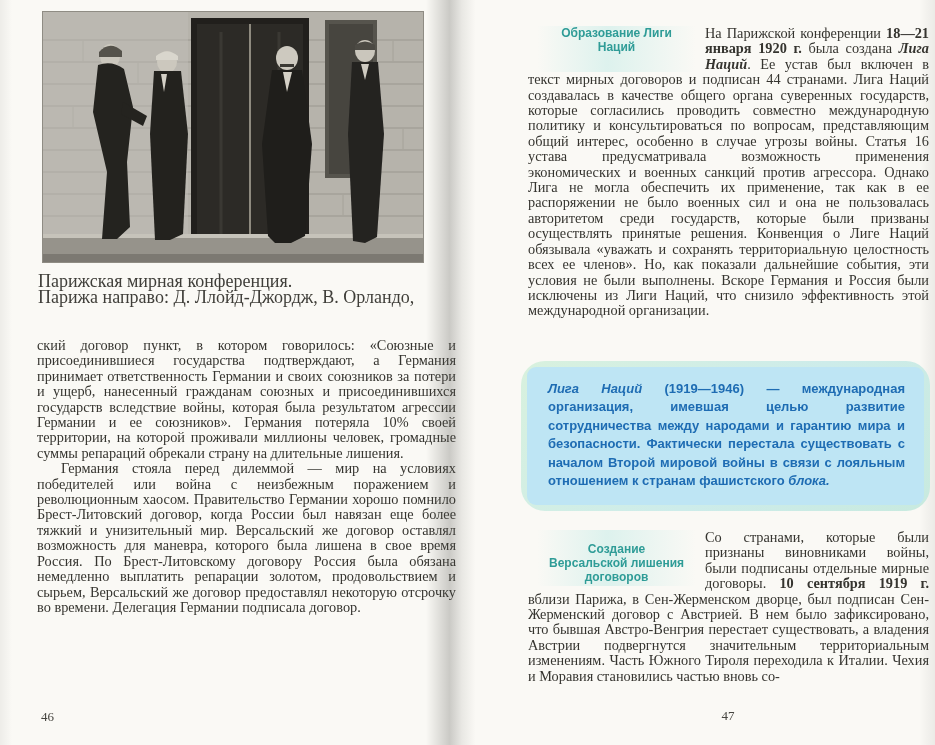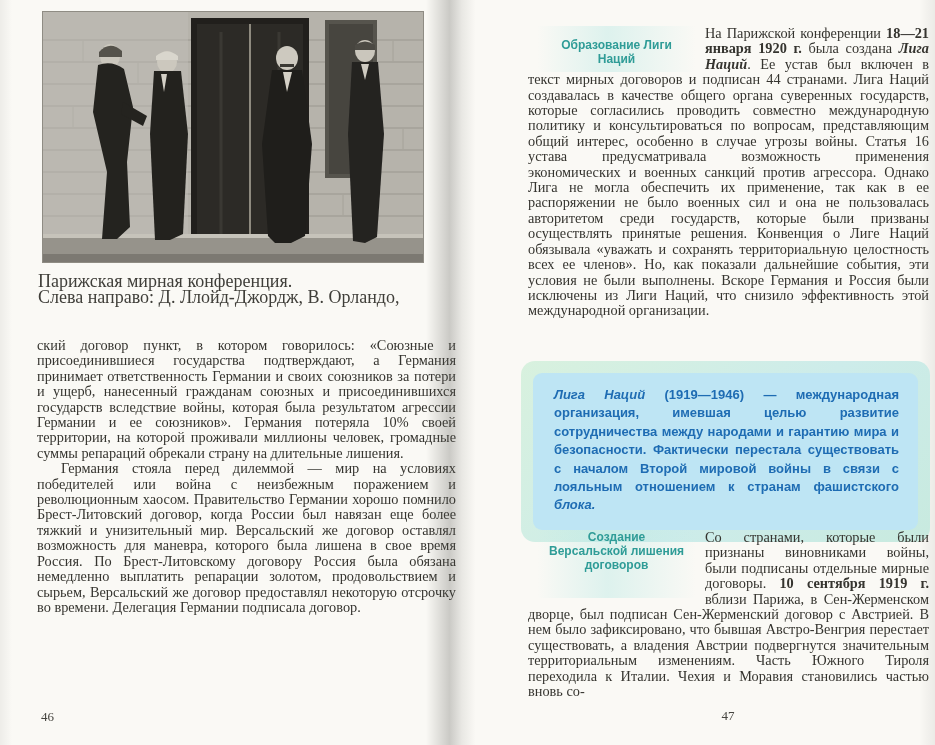--- a/index.html
+++ b/index.html
@@ -54,28 +54,28 @@
   #section-1 { top:26px; }
   #section-2 { top:530px; }
   .section p { margin:0; }
   .side-heading {
     float:left; box-sizing:border-box; width:177px;
     text-align:center;
     font-family:"Liberation Sans", sans-serif; font-weight:bold;
     font-size:12px; line-height:14px; color:#2f9c97;
     background:linear-gradient(90deg, rgba(186,233,228,0) 5%, rgba(186,233,228,0.45) 45%, rgba(186,233,228,0) 95%);
   }
-  #section-1 .side-heading { height:46px; padding-top:12px; }
-  #section-2 .side-heading { height:68px; padding-top:0; }
+  #section-1 .side-heading { height:46px; }
+  #section-2 .side-heading { height:56px; padding-top:12px; }
 
   
   .defbox-outer {
     position:absolute; left:521px; top:361px; width:409px;
     background:linear-gradient(135deg, #d8f1de 0%, #cdecea 55%, #c8eadf 100%);
-    border-radius:14px; padding:12px;
+    border-radius:24px; padding:6px;
     box-sizing:border-box;
   }
   .defbox-inner {
     background:#bee5f4; border-radius:9px;
     padding:13px 19px 15px 21px;
     font-family:"Liberation Sans", sans-serif;
     font-size:13px; line-height:18.4px; font-weight:bold;
     color:#1e6cb3; text-align:justify;
   }
 
@@ -142,21 +142,21 @@
 
       <ellipse cx="322" cy="39" rx="10" ry="11" fill="#cac6bc"></ellipse>
       <path d="M312 33 Q322 26 332 33 L332 38 L312 38 Z" fill="#4c4a44"></path>
       <path d="M309 50 L335 50 L341 122 L334 225 L322 231 L310 229 L305 122 Z" fill="#242320"></path>
       <path d="M318 52 L326 52 L322 68 Z" fill="#cfcbc1"></path>
     </svg>
   </div>
 
   <div class="caption">
     <div>Парижская мирная конференция.</div>
-    <div>Слева направо: Д. Ллойд-Джордж, В. Орландо,</div>
+    <div>Парижа направо: Д. Ллойд-Джордж, В. Орландо,</div>
   </div>
 
   <div class="left-body">
     <p><span>ский договор пункт, в котором говорилось: «Союзные и присоединившиеся государства подтверждают, а Германия принимает ответственность Германии и своих союзников за потери и ущерб, нанесенный гражданам союзных и присоединившихся государств вследствие войны, которая была результатом агрессии Германии и ее союзников». Германия потеряла 10% своей территории, на которой проживали миллионы человек, громадные суммы репараций обрекали страну на длительные лишения.</span></p>
     <p class="p-indent"><span>Германия стояла перед дилеммой — мир на условиях победителей или война с неизбежным поражением и революционным хаосом. Правительство Германии хорошо помнило Брест-Литовский договор, когда России был навязан еще более тяжкий и унизительный мир. Версальский же договор оставлял возможность для маневра, которого была лишена в свое время Россия. По Брест-Литовскому договору Россия была обязана немедленно выплатить репарации золотом, продовольствием и сырьем, Версальский же договор предоставлял некоторую отсрочку во времени. Делегация Германии подписала договор.</span></p>
   </div>
 
   <div class="pagenum pn-left">46</div>
 
   <div class="spine-shadow"></div>

